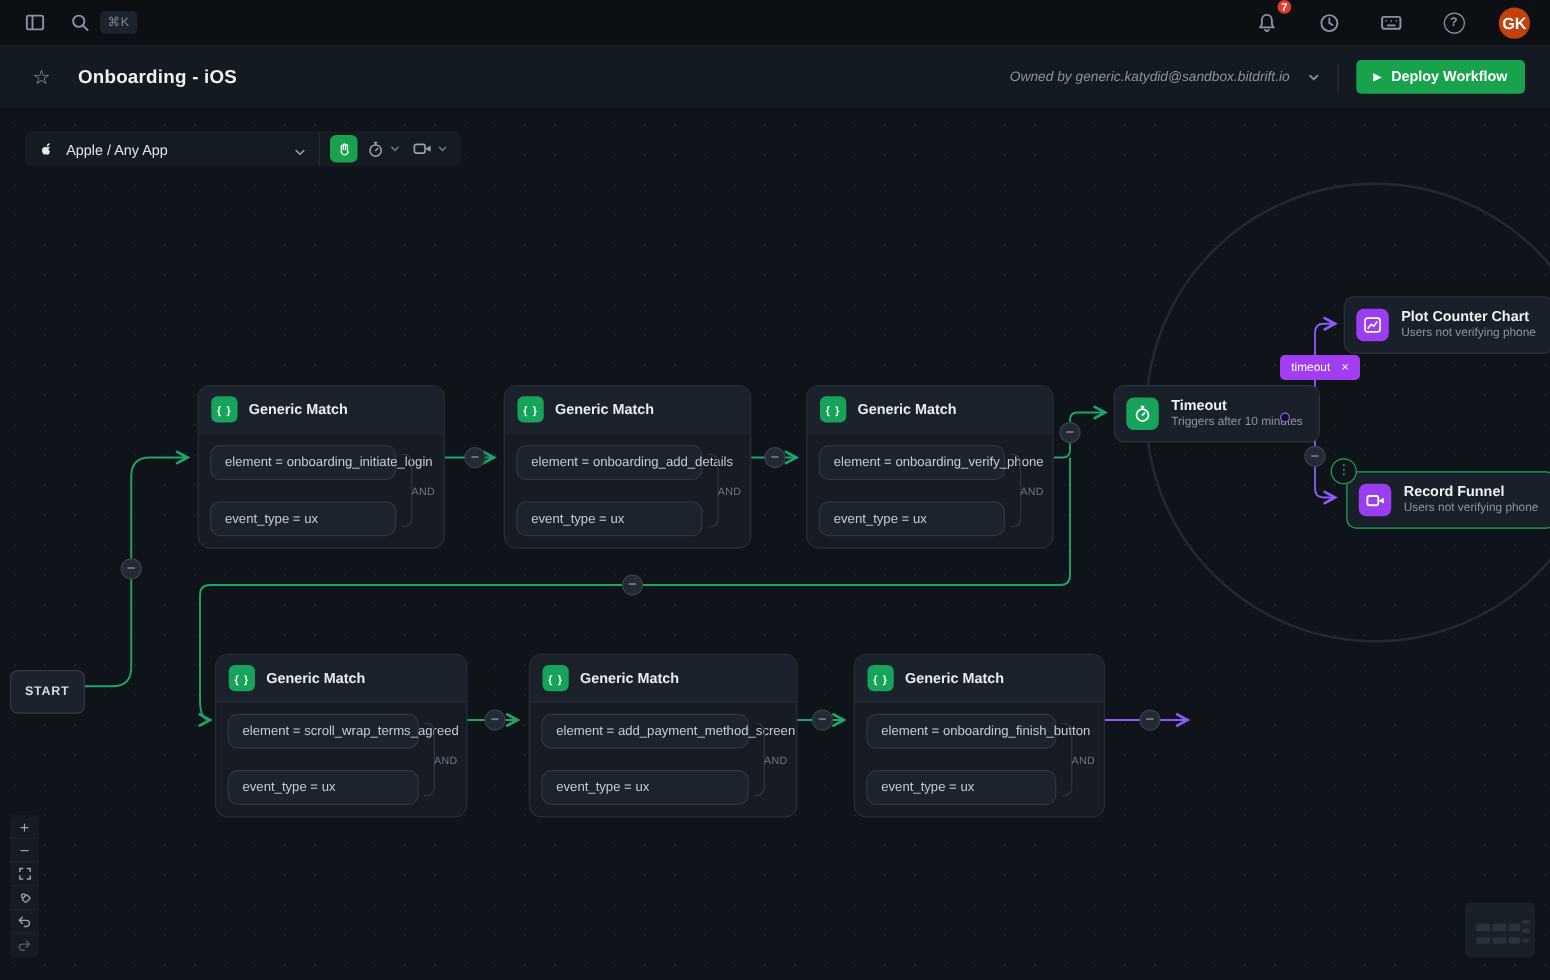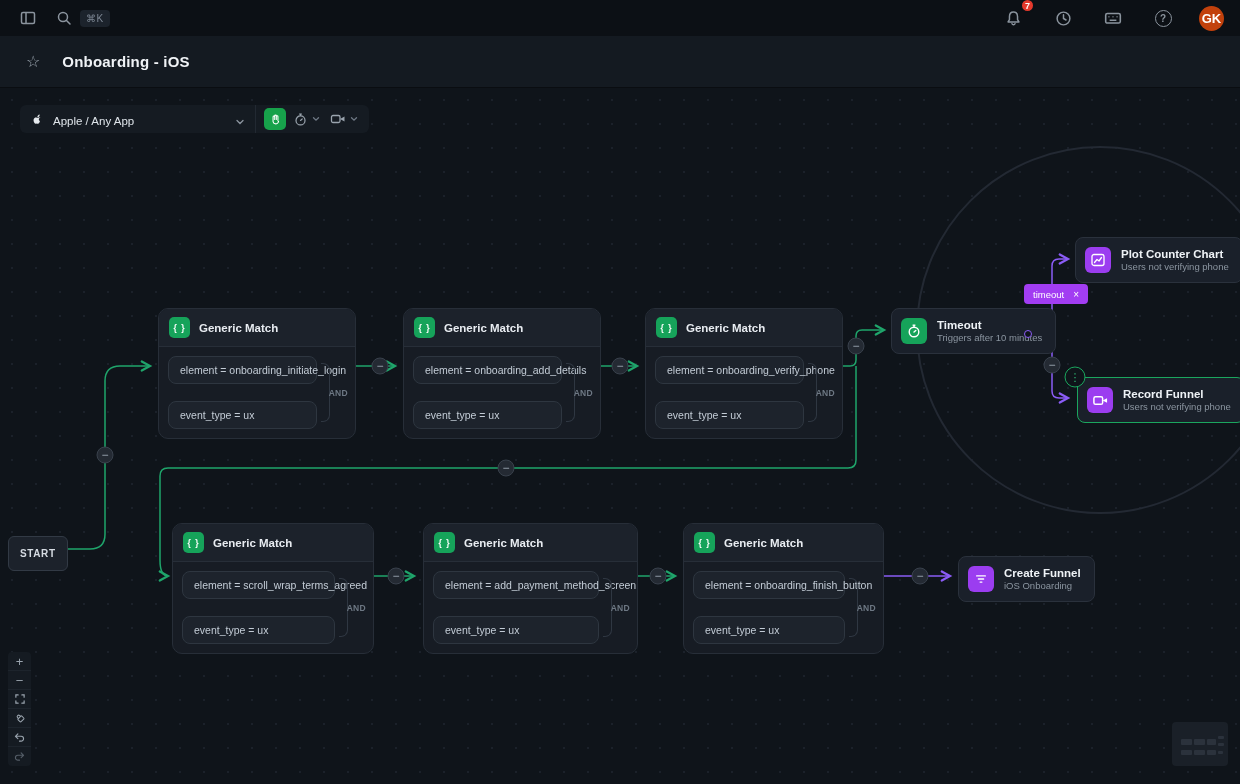--- a/index.html
+++ b/index.html
@@ -69,21 +69,21 @@
                  letter-spacing:1px; }
   .mn-title { color:#e8ecf1; font-size:11.5px; font-weight:600; }
   .mn-body { position:relative; padding:9px 38px 9px 9px; }
   .pill { border:1px solid #2e3640; background:#1d232c; border-radius:8px; padding:7px 11px;
           font-size:10.5px; color:#c3ccd6; white-space:nowrap; }
   .pill + .pill { margin-top:17px; }
   .and-wrap { position:absolute; right:7px; top:16px; bottom:16px; width:27px; }
   .and-bracket { position:absolute; left:0; top:0; bottom:0; width:9px; border:1px solid #2f3742;
                  border-left:none; border-radius:0 7px 7px 0; }
   .and-label { position:absolute; right:0; top:50%; transform:translateY(-50%); color:#6e7884;
-               font-size:8.5px; font-weight:700; letter-spacing:.3px;padding-left:20px; }
+               font-size:8.5px; font-weight:400; letter-spacing:.3px;padding-left:20px; }
 
   
   .io-node { position:absolute; display:flex; align-items:center; gap:10px; padding:9px 13px 9px 9px;
              background:#1a202a; border:1px solid #2a313c; border-radius:8px; z-index:3; }
   .io-icon { width:26px; height:26px; border-radius:6px; display:flex; align-items:center;
              justify-content:center; flex:0 0 auto; }
   .io-icon.green { background:#16a35a; }
   .io-icon.purple { background:#9b3df0; }
   .io-title { color:#eef2f6; font-size:11.5px; font-weight:700; line-height:14px; white-space:nowrap; }
   .io-sub { color:#8b95a0; font-size:9.5px; line-height:12px; white-space:nowrap; }
@@ -164,20 +164,31 @@
           <span>?</span>
         </div>
       </div>
       <div class="avatar">GK</div>
     </div>
   </div>
 
   <div class="header">
     <span class="star">☆</span>
     <span class="wf-title">Onboarding - iOS</span>
+    <div class="header-right">
+      <span class="owner">Owned by generic.katydid@sandbox.bitdrift.io</span>
+      <svg class="chev" viewBox="0 0 10 10">
+        <path d="M2 3.5 L5 6.5 L8 3.5" fill="none" stroke="#8b949e" stroke-width="1.4" stroke-linecap="round"></path>
+      </svg>
+      <div class="vdiv"></div>
+      <button class="deploy-btn">
+        <span class="play">▶</span>
+        <span>Deploy Workflow</span>
+      </button>
+    </div>
   </div>
 
   <div class="canvas"></div>
 
   <svg class="edge-layer">
     <defs>
       <marker id="ag" markerWidth="9" markerHeight="9" refX="7" refY="4.5" orient="auto">
         <path d="M1.5 1.5 L7 4.5 L1.5 7.5" fill="none" stroke="#1fa56b" stroke-width="1.5" stroke-linecap="round"></path>
       </marker>
       <marker id="ap" markerWidth="9" markerHeight="9" refX="7" refY="4.5" orient="auto">
@@ -368,33 +379,20 @@
         <rect x="1.8" y="3.5" width="8.2" height="7" rx="1.5" fill="none" stroke="#fff" stroke-width="1.4"></rect>
         <path d="M10 7 l4.2-2.2 v4.4 z" fill="#fff"></path>
       </svg>
     </div>
     <div>
       <div class="io-title">Record Funnel</div>
       <div class="io-sub">Users not verifying phone</div>
     </div>
   </div>
 
-  <div class="io-node" style="left:958px; top:556px;">
-    <div class="io-icon purple">
-      <svg width="14" height="14" viewBox="0 0 16 16">
-        <line x1="3" y1="4.5" x2="13" y2="4.5" stroke="#fff" stroke-width="1.5" stroke-linecap="round"></line>
-        <line x1="5" y1="8" x2="11" y2="8" stroke="#fff" stroke-width="1.5" stroke-linecap="round"></line>
-        <line x1="7" y1="11.5" x2="9" y2="11.5" stroke="#fff" stroke-width="1.5" stroke-linecap="round"></line>
-      </svg>
-    </div>
-    <div>
-      <div class="io-title">Create Funnel</div>
-      <div class="io-sub">iOS Onboarding</div>
-    </div>
-  </div>
 
   <div class="edge-dot" style="left:105px; top:455px;">−</div>
   <div class="edge-dot" style="left:380px; top:366px;">−</div>
   <div class="edge-dot" style="left:620px; top:366px;">−</div>
   <div class="edge-dot" style="left:856px; top:346px;">−</div>
   <div class="edge-dot" style="left:506px; top:468px;">−</div>
   <div class="edge-dot" style="left:396px; top:576px;">−</div>
   <div class="edge-dot" style="left:658px; top:576px;">−</div>
   <div class="edge-dot" style="left:920px; top:576px;">−</div>
   <div class="edge-dot" style="left:1052px; top:365px;">−</div>

